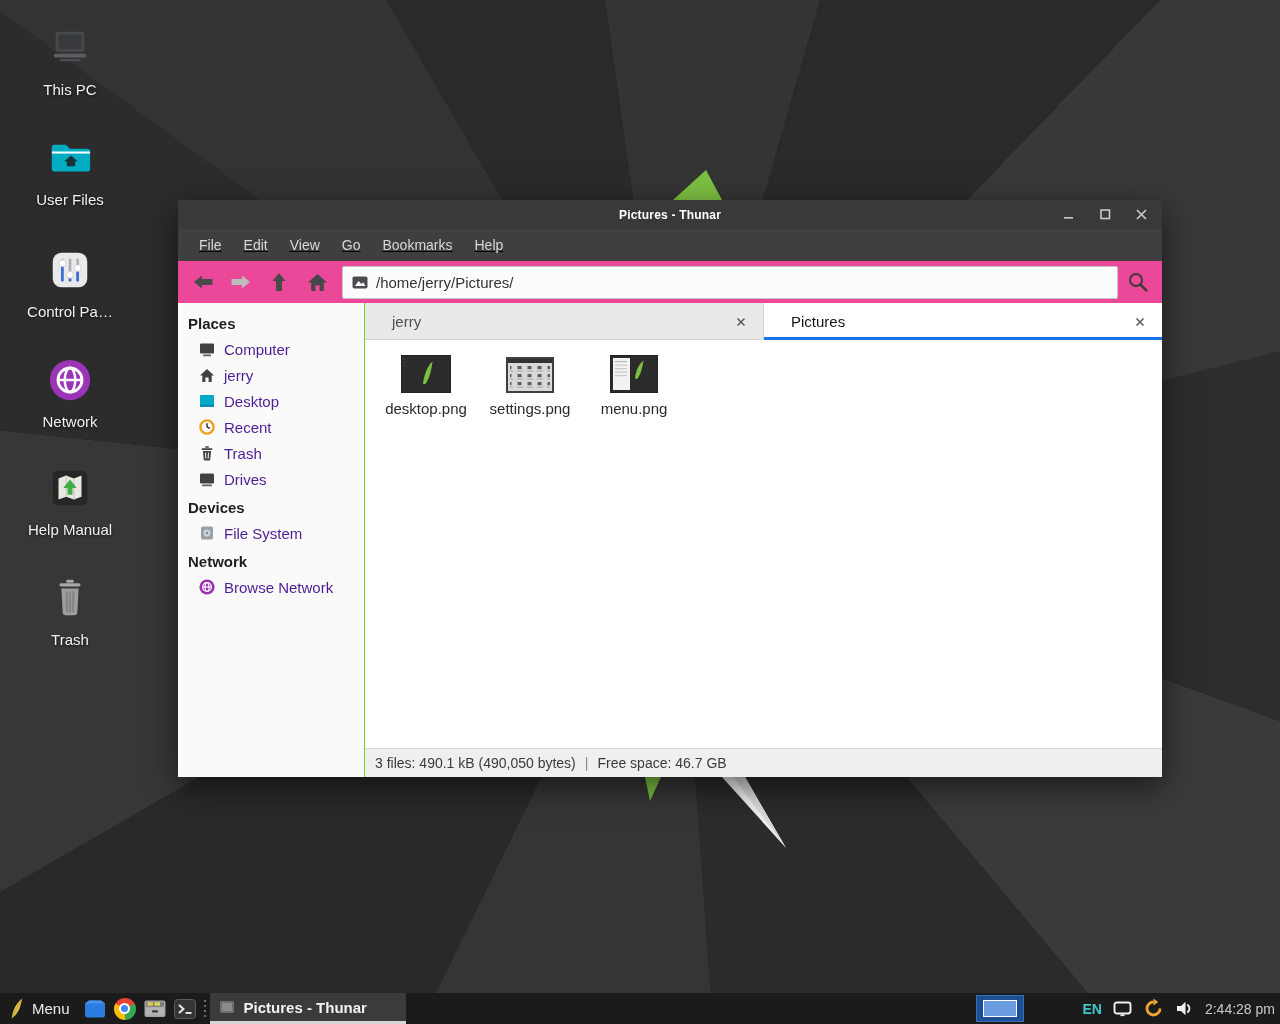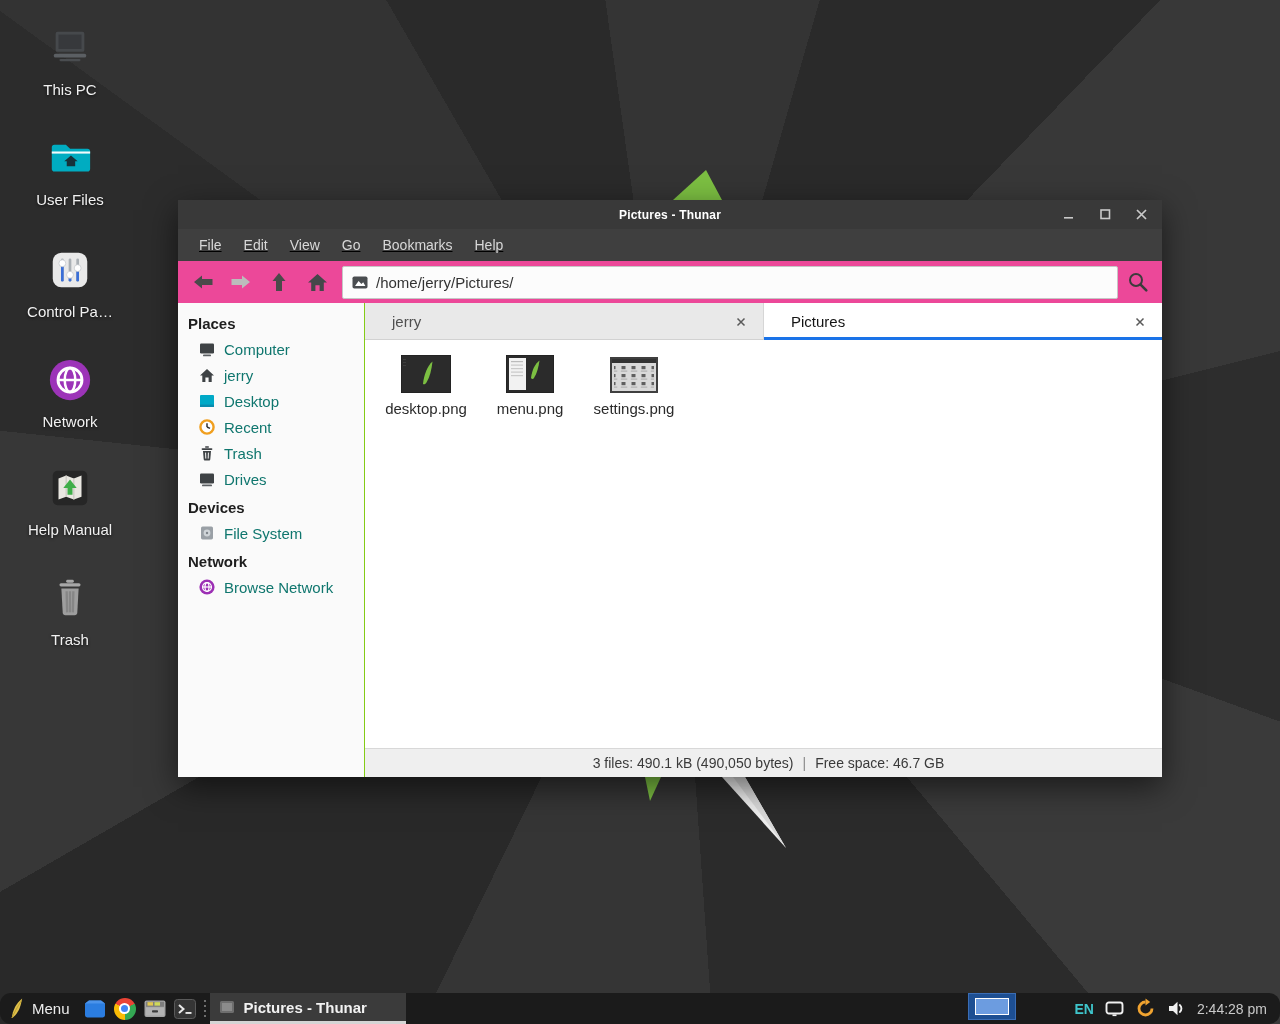--- a/index.html
+++ b/index.html
@@ -32,54 +32,54 @@
   .toolbar { height:42px; background:#ec4899; display:flex; align-items:center; padding:0 4px 0 6px; }
   .nav-btn { width:38px; height:34px; display:flex; align-items:center; justify-content:center; border-radius:3px; }
   .addressbar { flex:1; height:33px; margin-left:6px; background:#fcfcfc; border:1px solid #c6c6c6;
                 border-radius:2px; display:flex; align-items:center; padding:0 9px; gap:8px; }
   .addressbar .path { font-size:15px; color:#333; }
   .search-btn { width:40px; height:34px; display:flex; align-items:center; justify-content:center; }
   .winbody { flex:1; display:flex; min-height:0; background:#fff; }
   .sidebar { width:187px; background:#fafafa; border-right:1px solid #84cc16; padding-top:5px; overflow:hidden; }
   .side-header { height:26px; display:flex; align-items:center; padding-left:10px;
                  font-size:15px; font-weight:bold; color:#1e1e1e; margin-top:2px; }
-  .side-item { height:26px; display:flex; align-items:center; padding-left:19px; gap:8px; font-size:15px; color:#0f766e; }
+  .side-item { height:26px; display:flex; align-items:center; padding-left:19px; gap:8px; font-size:15px; color:#4c1d95; }
   .side-item .sicon { width:19px; display:flex; justify-content:center; }
   .content { flex:1; display:flex; flex-direction:column; min-width:0; }
   .tabbar { height:37px; display:flex; background:#e9e9e9; }
   .tab { flex:1; display:flex; align-items:center; padding:0 13px 0 27px; font-size:15px; position:relative; }
   .tab.inactive { background:#e9e9e9; color:#4f4f4f; border-right:1px solid #d6d6d6; box-shadow:inset 0 -1px 0 #d2d2d2; }
   .tab.active { background:#fff; color:#141414; }
   .tab .underline { position:absolute; left:0; right:0; bottom:0; height:3px; background:#1a73e8; }
   .tab .tab-close { margin-left:auto; width:18px; height:18px; display:flex; align-items:center; justify-content:center; }
   .fileview { flex:1; background:#fff; padding:9px 0 18px 11px; display:flex; align-items:flex-start; gap:4px; }
   .file-item { width:100px; text-align:center; }
   .file-item .thumb { height:44px; display:flex; align-items:flex-end; justify-content:center; }
   .file-item .fname { margin-top:7px; font-size:15px; color:#2b2b2b; white-space:nowrap; }
   .statusbar { height:29px; background:#efefef; border-top:1px solid #d8d8d8; display:flex; align-items:center;
-               padding-left:10px; font-size:14px; color:#3a3a3a; gap:9px;justify-content:center; }
+               padding-left:10px; font-size:14px; color:#3a3a3a; gap:9px; }
   
   .taskbar { position:absolute; left:0; bottom:0; width:1280px; height:31px; background:#1b1b1b;
-             display:flex; z-index:50;border-radius:11px; }
+             display:flex; align-items:center; z-index:50; }
   .menu-btn { display:flex; align-items:center; gap:7px; padding:0 10px 0 8px; height:100%; }
   .menu-btn .mlabel { color:#ececec; font-size:15px; }
   .launcher { width:30px; height:31px; display:flex; align-items:center; justify-content:center; }
   .chrome { width:22px; height:22px; border-radius:50%;
             background:conic-gradient(from -60deg, #ea4335 0 120deg, #34a853 120deg 240deg, #fbbc05 240deg 360deg);
             position:relative; }
   .chrome::before { content:""; position:absolute; inset:5.5px; border-radius:50%; background:#fff; }
   .chrome::after { content:""; position:absolute; inset:7.5px; border-radius:50%; background:#4285f4; }
   .tb-handle { width:10px; height:100%; display:flex; flex-direction:column; align-items:center; justify-content:center; gap:3px; }
   .tb-handle i { width:2px; height:2px; border-radius:50%; background:#8a8a8a; }
   .task-btn { width:196px; height:31px; background:#3b3b3b; border-bottom:3px solid #d5d5d5;
               display:flex; align-items:center; gap:9px; padding-left:9px; }
   .task-btn .tlabel { color:#f2f2f2; font-size:15px; font-weight:600; white-space:nowrap; overflow:hidden; }
   .pager { width:48px; height:27px; background:#1d4f93; border:1px solid #3a6db5; padding:4px 6px; margin-left:auto; }
   .pager .ws { width:100%; height:100%; background:#6c9ce0; border:1px solid #ffffff; }
-  .tray { display:flex; align-items:center; gap:11px; margin-left:58px; margin-right:13px; }
+  .tray { display:flex; align-items:center; gap:11px; margin-left:58px; margin-right:5px; }
   .kbd-layout { color:#3fc6cc; font-size:14px; font-weight:bold; }
   .clock { color:#c9c9c9; font-size:14px; white-space:nowrap; }
 </style>
 </head>
 <body>
 
 <svg class="feather-frag" viewBox="0 0 1280 1024">
   <polygon points="673,200 706,170 722,200" fill="#7cbf42"></polygon>
   <polygon points="645,777 661,777 650,801" fill="#7cbf42"></polygon>
   <polygon points="722,777 745,777 786,848" fill="#ededed"></polygon>
@@ -360,51 +360,51 @@
               <path d="M22 29 C23 19 26.5 11 31.5 6.5 C30.5 15 29 21.5 25.5 27.5 C24.3 29.3 22.8 29.8 22 29 Z" fill="#7cbf42"></path>
               <rect x="2" y="4" width="3" height="1" fill="#3d3d3d"></rect>
                 <rect x="2" y="7" width="3" height="1" fill="#3d3d3d"></rect>
                 <rect x="2" y="10" width="3" height="1" fill="#3d3d3d"></rect>
             </svg>
           </div>
           <div class="fname">desktop.png</div>
         </div>
         <div class="file-item">
           <div class="thumb">
-            <svg width="48" height="38" viewBox="0 0 48 38">
-              <rect x="0" y="0" width="48" height="38" fill="#2b2b2b"></rect>
-              <rect x="0" y="0" width="48" height="38" fill="none" stroke="#1d1d1d" stroke-width="1"></rect>
-              <path d="M25 23 C26 15 29 9 33.5 5.5 C32.5 12.5 31 18 28 23 C27 24.6 25.7 24 25 23 Z" fill="#7cbf42"></path>
-              <rect x="3" y="3" width="17" height="32" fill="#f2f2f2"></rect>
-              <rect x="5" y="6" width="12" height="1.2" fill="#bbbbbb"></rect>
-                <rect x="5" y="9.5" width="12" height="1.2" fill="#c9c9c9"></rect>
-              <rect x="5" y="13" width="12" height="1.2" fill="#c9c9c9"></rect>
-                <rect x="5" y="16.5" width="12" height="1.2" fill="#c9c9c9"></rect>
-              <rect x="5" y="20" width="12" height="1.2" fill="#c9c9c9"></rect>
-            </svg>
-          </div>
-          <div class="fname">menu.png</div>
-        </div>
-        <div class="file-item">
-          <div class="thumb">
             <svg width="48" height="36" viewBox="0 0 48 36">
               <defs>
                 <pattern id="icongrid" width="10" height="8" patternUnits="userSpaceOnUse">
                   <rect x="1.5" y="1" width="4" height="3.2" fill="#5f5f5f"></rect>
                   <rect x="0.8" y="5.6" width="6.5" height="1" fill="#a8a8a8"></rect>
                 </pattern>
               </defs>
               <rect x="0" y="0" width="48" height="36" fill="#3f3f3f"></rect>
               <rect x="2" y="6" width="44" height="28" fill="#d9d9d9"></rect>
               <rect x="2" y="2" width="44" height="4" fill="#333333"></rect>
               <rect x="4" y="8" width="40" height="24" fill="url(#icongrid)"></rect>
             </svg>
           </div>
           <div class="fname">settings.png</div>
         </div>
+        <div class="file-item">
+          <div class="thumb">
+            <svg width="48" height="38" viewBox="0 0 48 38">
+              <rect x="0" y="0" width="48" height="38" fill="#2b2b2b"></rect>
+              <rect x="0" y="0" width="48" height="38" fill="none" stroke="#1d1d1d" stroke-width="1"></rect>
+              <path d="M25 23 C26 15 29 9 33.5 5.5 C32.5 12.5 31 18 28 23 C27 24.6 25.7 24 25 23 Z" fill="#7cbf42"></path>
+              <rect x="3" y="3" width="17" height="32" fill="#f2f2f2"></rect>
+              <rect x="5" y="6" width="12" height="1.2" fill="#bbbbbb"></rect>
+                <rect x="5" y="9.5" width="12" height="1.2" fill="#c9c9c9"></rect>
+              <rect x="5" y="13" width="12" height="1.2" fill="#c9c9c9"></rect>
+                <rect x="5" y="16.5" width="12" height="1.2" fill="#c9c9c9"></rect>
+              <rect x="5" y="20" width="12" height="1.2" fill="#c9c9c9"></rect>
+            </svg>
+          </div>
+          <div class="fname">menu.png</div>
+        </div>
       </div>
 
       <div class="statusbar">
         <span>3 files: 490.1 kB (490,050 bytes)</span>
         <span style="color:#8a8a8a">|</span>
         <span>Free space: 46.7 GB</span>
       </div>
     </div>
   </div>
 </div>

